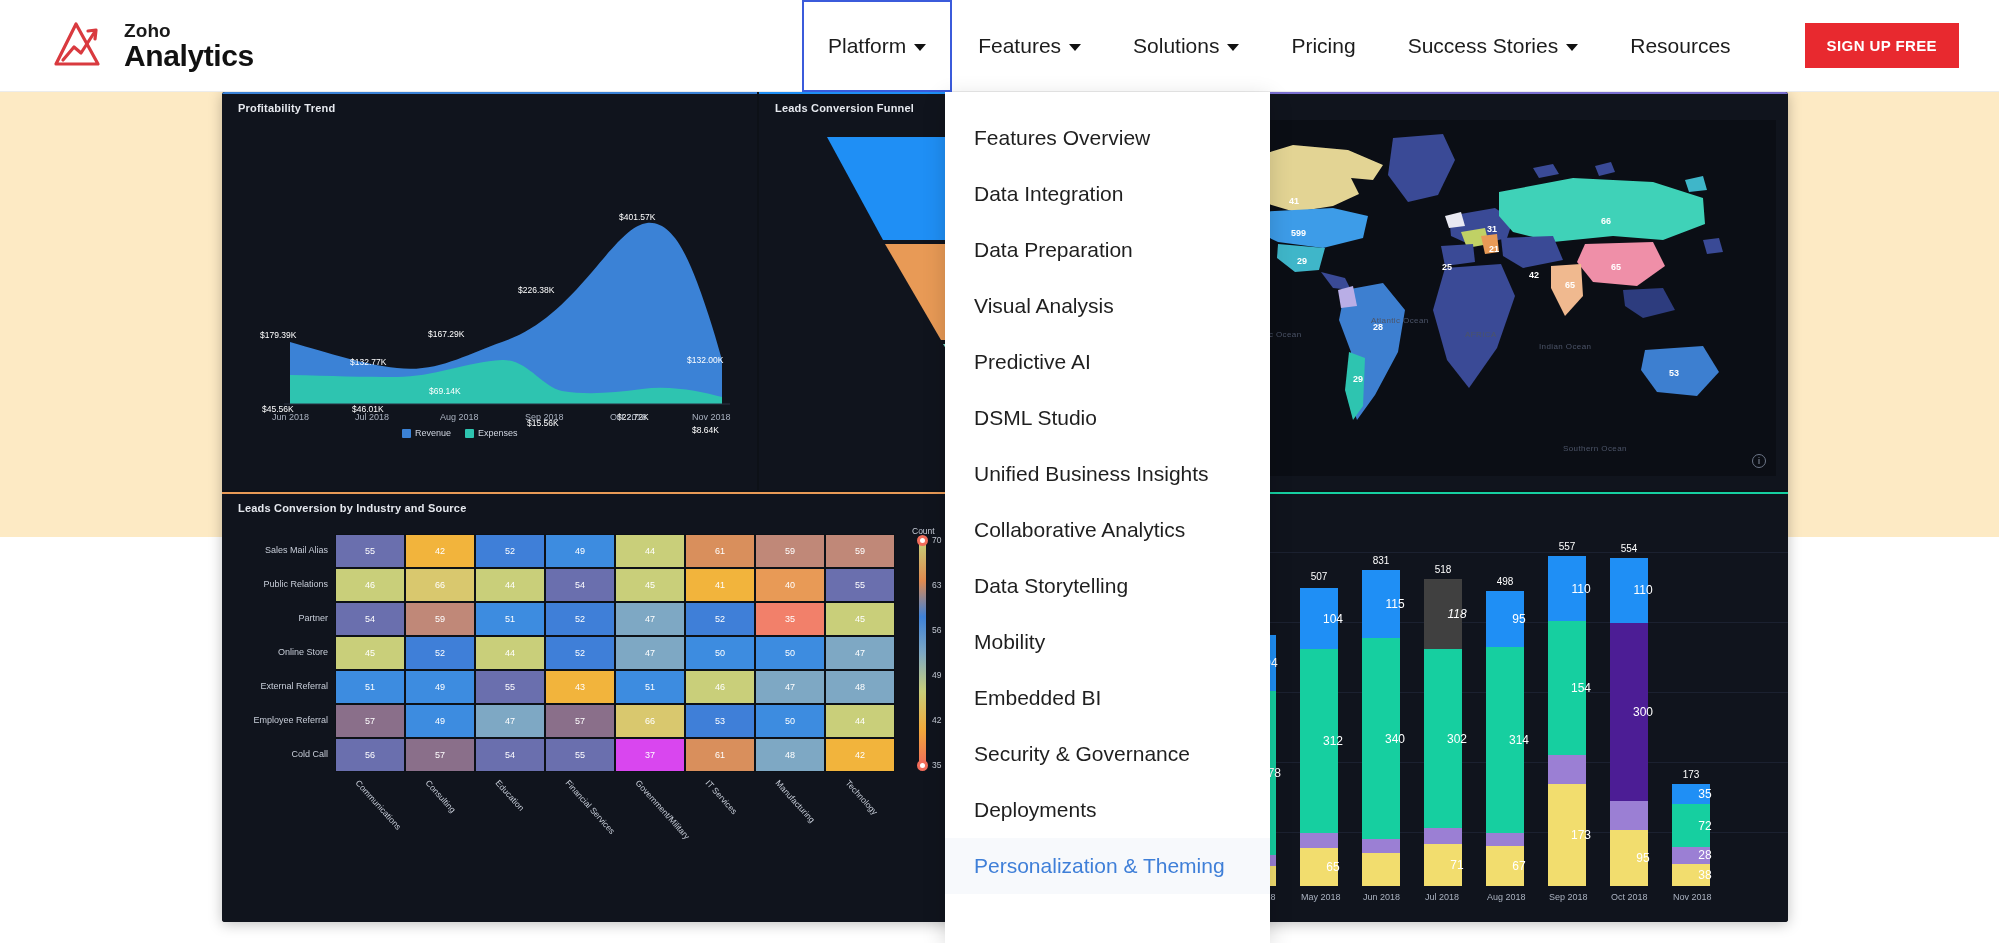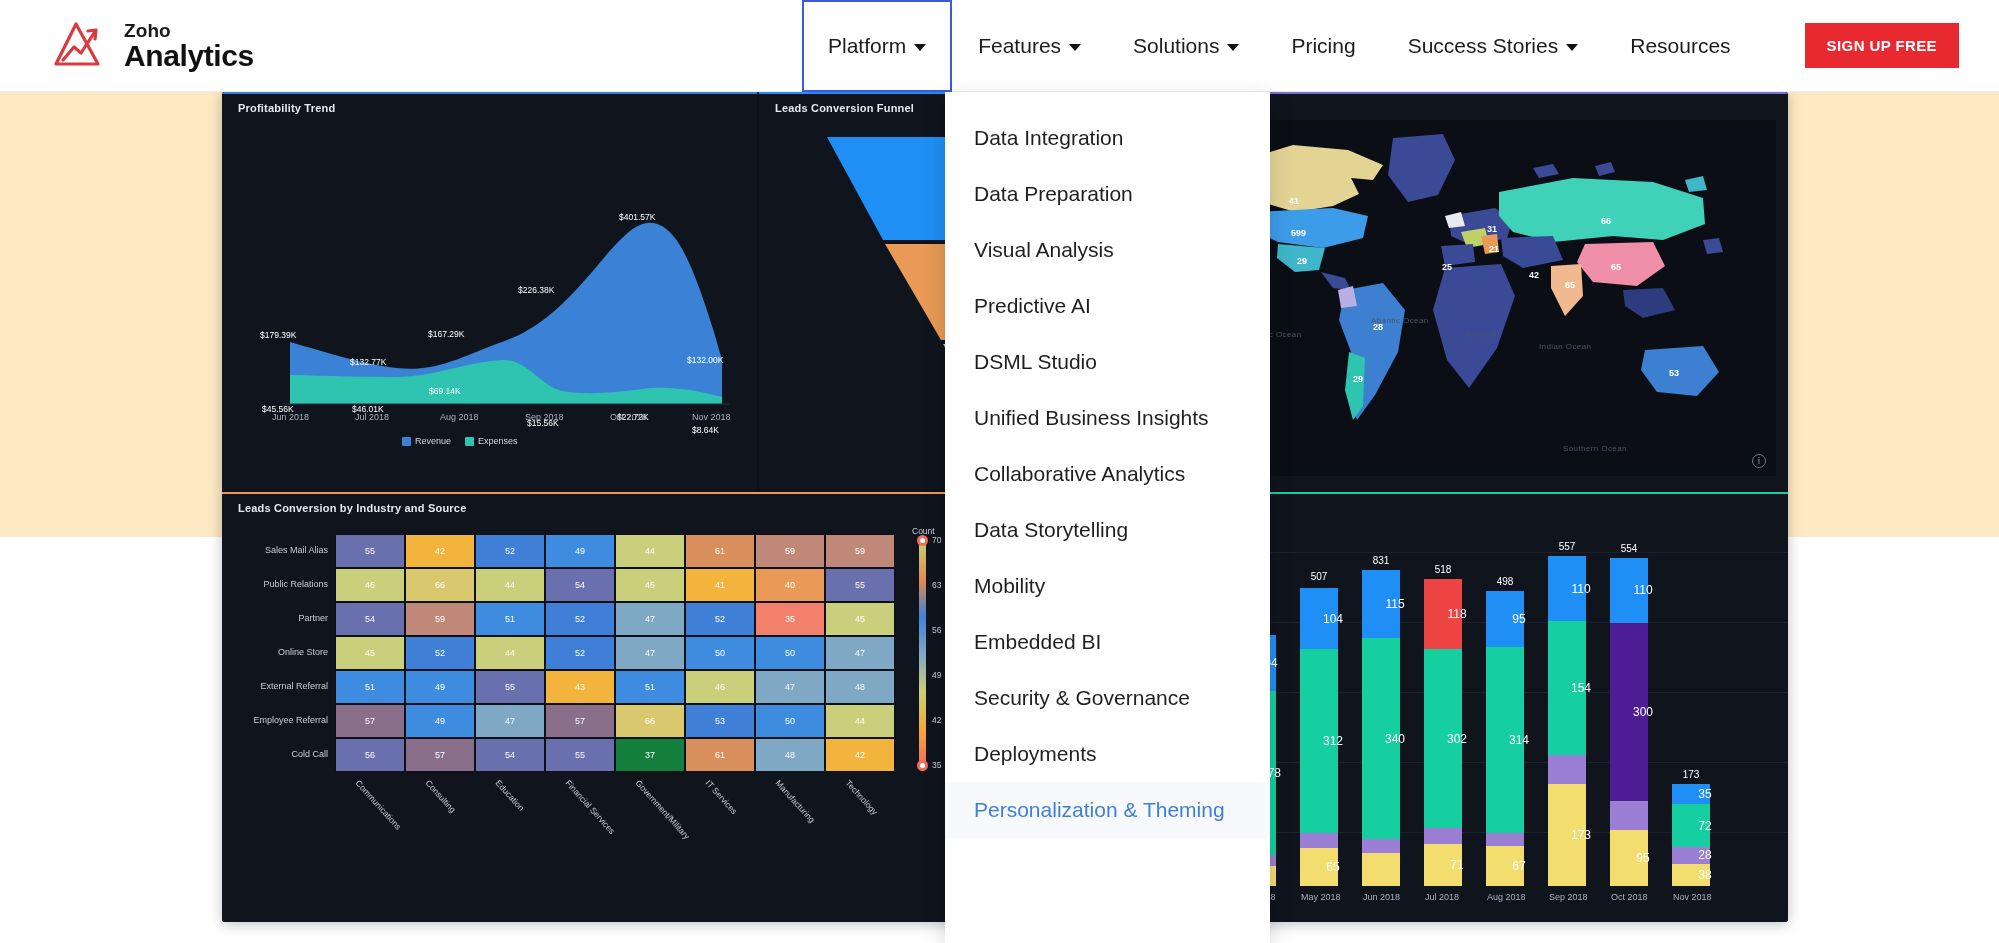--- a/index.html
+++ b/index.html
@@ -158,21 +158,21 @@
       <div class="dlabel" style="left:207px;top:294px">$69.14K</div>
       <div class="dlabel" style="left:305px;top:326px">$15.56K</div>
       <div class="dlabel" style="left:395px;top:320px">$22.72K</div>
       <div class="dlabel" style="left:470px;top:333px">$8.64K</div>
       <div class="axis-label" style="left:50px;top:320px">Jun 2018</div>
       <div class="axis-label" style="left:133px;top:320px">Jul 2018</div>
       <div class="axis-label" style="left:218px;top:320px">Aug 2018</div>
       <div class="axis-label" style="left:303px;top:320px">Sep 2018</div>
       <div class="axis-label" style="left:388px;top:320px">Oct 2018</div>
       <div class="axis-label" style="left:470px;top:320px">Nov 2018</div>
-      <div class="legend-row" style="left:180px;top:344px">
+      <div class="legend-row" style="left:180px;top:336px">
         <span class="legend-chip">
           <i class="sw" style="background:#3b82d6"></i>
           <span>Revenue</span>
         </span>
         <span class="legend-chip">
           <i class="sw" style="background:#2ec4b0"></i>
           <span>Expenses</span>
         </span>
       </div>
     </div>
@@ -309,21 +309,21 @@
           <div class="heat-cell" style="background: rgb(126, 168, 196);">47</div>
           <div class="heat-cell" style="background: rgb(138, 111, 138);">57</div>
           <div class="heat-cell" style="background: rgb(217, 200, 110);">66</div>
           <div class="heat-cell" style="background: rgb(63, 127, 216);">53</div>
           <div class="heat-cell" style="background: rgb(61, 140, 224);">50</div>
           <div class="heat-cell" style="background: rgb(201, 207, 122);">44</div>
           <div class="heat-cell" style="background: rgb(106, 111, 174);">56</div>
           <div class="heat-cell" style="background: rgb(138, 111, 138);">57</div>
           <div class="heat-cell" style="background: rgb(106, 111, 174);">54</div>
           <div class="heat-cell" style="background: rgb(106, 111, 174);">55</div>
-          <div class="heat-cell" style="background: #15803d;">37</div>
+          <div class="heat-cell" style="background: #d946ef;">37</div>
           <div class="heat-cell" style="background: rgb(217, 143, 92);">61</div>
           <div class="heat-cell" style="background: rgb(126, 168, 196);">48</div>
           <div class="heat-cell" style="background: rgb(242, 180, 60);">42</div>
         </div>
       <div id="heatmap-rowlabels">
           <div class="heat-rowlabel" style="top: 53px; right: auto; left: 0px; width: 106px;">Sales Mail Alias</div>
           <div class="heat-rowlabel" style="top: 87px; right: auto; left: 0px; width: 106px;">Public Relations</div>
           <div class="heat-rowlabel" style="top: 121px; right: auto; left: 0px; width: 106px;">Partner</div>
           <div class="heat-rowlabel" style="top: 155px; right: auto; left: 0px; width: 106px;">Online Store</div>
           <div class="heat-rowlabel" style="top: 189px; right: auto; left: 0px; width: 106px;">External Referral</div>
@@ -382,21 +382,21 @@
           </div>
           <div class="btotal" style="left: 124px; width: 38px; bottom: 304.377px;">507</div>
           <div class="bar-col" style="left: 186px; height: 316.373px;">
             <div class="bseg" style="background: rgb(31, 143, 245); height: 21.5356%;">115</div>
             <div class="bseg" style="background: rgb(22, 207, 160); height: 63.6704%;">340</div>
             <div class="bseg" style="background: rgb(155, 127, 212); height: 4.49438%;"></div>
             <div class="bseg" style="background: rgb(242, 221, 110); height: 10.2996%;"></div>
           </div>
           <div class="btotal" style="left: 186px; width: 38px; bottom: 320.373px;">831</div>
           <div class="bar-col" style="left: 248px; height: 306.894px;">
-            <div class="bseg" style="background: #ef4444; height: 22.7799%;">118</div>
+            <div class="bseg" style="background: #404040; height: 22.7799%; font-style: italic;">118</div>
             <div class="bseg" style="background: rgb(22, 207, 160); height: 58.3012%;">302</div>
             <div class="bseg" style="background: rgb(155, 127, 212); height: 5.21236%;"></div>
             <div class="bseg" style="background: rgb(242, 221, 110); height: 13.7066%;">71</div>
           </div>
           <div class="btotal" style="left: 248px; width: 38px; bottom: 310.894px;">518</div>
           <div class="bar-col" style="left: 310px; height: 295.045px;">
             <div class="bseg" style="background: rgb(31, 143, 245); height: 19.0763%;">95</div>
             <div class="bseg" style="background: rgb(22, 207, 160); height: 63.0522%;">314</div>
             <div class="bseg" style="background: rgb(155, 127, 212); height: 4.41767%;"></div>
             <div class="bseg" style="background: rgb(242, 221, 110); height: 13.4538%;">67</div>
@@ -473,20 +473,21 @@
           <i class="caret"></i>
         </div>
         <div class="nav-item">
           <span>Resources</span>
         </div>
       </nav>
     <button class="signup-btn">SIGN UP FREE</button>
   </div>
 
   <div class="dropdown" id="platform-dropdown">
+      <div class="dd-item">Features Overview</div>
       <div class="dd-item">Data Integration</div>
       <div class="dd-item">Data Preparation</div>
       <div class="dd-item">Visual Analysis</div>
       <div class="dd-item">Predictive AI</div>
       <div class="dd-item">DSML Studio</div>
       <div class="dd-item">Unified Business Insights</div>
       <div class="dd-item">Collaborative Analytics</div>
       <div class="dd-item">Data Storytelling</div>
       <div class="dd-item">Mobility</div>
       <div class="dd-item">Embedded BI</div>

